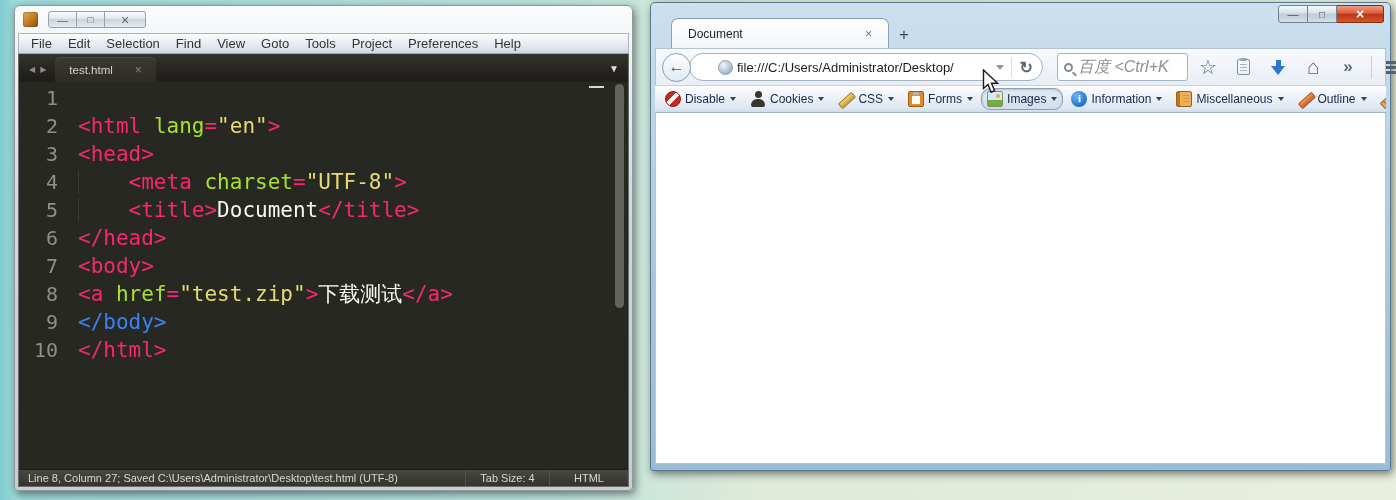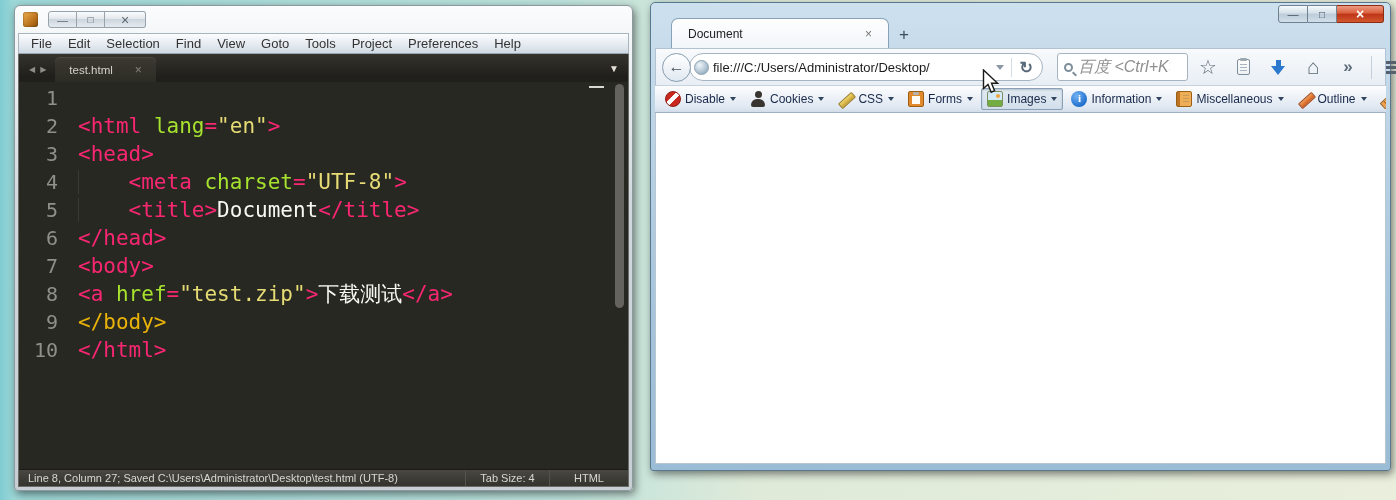--- a/index.html
+++ b/index.html
@@ -90,21 +90,21 @@
   .br-winbtns .wbtn.close { width:47px; color:#fff; font-weight:bold;
     background:linear-gradient(#eb9a82,#da5f3c 45%,#bd3417 50%,#d2572d); border-color:#8e2a12; }
   .br-navbar { height:38px; flex:0 0 38px; background:linear-gradient(#f8fafc,#e8eef5);
     border:1px solid #b2c2d0; border-bottom:1px solid #c6d2dc;
     display:flex; align-items:center; padding:0 6px; gap:5px; }
   .back-button { width:29px; height:29px; border-radius:50%; border:1px solid #879cae; z-index:2;
     background:linear-gradient(#ffffff,#e0e9f1); display:flex; align-items:center; justify-content:center;
     color:#44525e; font-size:16px; font-weight:bold; flex:0 0 auto; }
   .urlbar { display:flex; align-items:center; height:28px; background:#fff;
     border:1px solid #a6b4c2; border-radius:14px; width:354px; margin-left:-7px;
-    padding:0 5px 0 4px; flex:0 0 auto; }
+    padding:0 5px 0 28px; flex:0 0 auto; }
   .globe-icon { width:15px; height:15px; border-radius:50%; flex:0 0 auto;
     background:radial-gradient(circle at 35% 32%,#f0f6fa,#9cb4c6 75%); border:1px solid #8ba0ae; }
   .url-input { border:none; outline:none; background:transparent; flex:1; min-width:0;
     font-family:"Liberation Sans",sans-serif; font-size:13px; color:#1c1c1c; padding:0 4px; }
   .caret-down { width:0; height:0; border-left:4px solid transparent; border-right:4px solid transparent;
     border-top:5px solid #8b98a4; margin:0 3px; }
   .url-sep { width:1px; height:19px; background:#d4dce4; margin:0 4px; }
   .reload-glyph { font-size:16px; color:#57płyn6possible; color:#576878; font-weight:bold; padding:0 4px; }
   .searchbox { display:flex; align-items:center; height:28px; background:#fff;
     border:1px solid #a6b4c2; border-radius:3px; width:131px; margin-left:9px; padding:0 6px; flex:0 0 auto; }
@@ -133,21 +133,21 @@
   .nav-sep { width:1px; height:23px; background:#c6d0da; margin:0 3px; flex:0 0 auto; }
   .hamburger-icon { width:18px; height:13px;
     background:linear-gradient(#55616e 0 3px,transparent 3px 5px,#55616e 5px 8px,transparent 8px 10px,#55616e 10px 13px); }
 
   
   .br-devbar { height:27px; flex:0 0 27px; background:linear-gradient(#fdfdfe,#dee7f1 85%,#d2dde9);
     border-bottom:1px solid #9fb0c0; display:flex; align-items:center; padding:0 3px;
     white-space:nowrap; overflow:hidden; }
   .wd-item { display:flex; align-items:center; gap:4px; padding:2px 5px; margin:0 1px;
     border:1px solid transparent; font-size:12px; color:#18294a; flex:0 0 auto; }
-  .wd-item.pressed { border:1px solid #89a0b6; border-radius:2px;
+  .wd-item.pressed { border:1px solid #89a0b6; border-radius:9px;
     background:linear-gradient(#e2eaf2,#d2dfeb); box-shadow:inset 0 1px 2px rgba(90,110,130,.35); }
   .wd-caret { width:0; height:0; border-left:3.5px solid transparent; border-right:3.5px solid transparent;
     border-top:4px solid #31435e; margin-left:1px; }
   .wd-icon { width:16px; height:16px; display:inline-block; position:relative; flex:0 0 auto; }
   .icon-disable { border-radius:50%; border:1px solid #8e1a12;
     background:linear-gradient(135deg,#c8281e 37%,#fdfdfd 37% 59%,#c8281e 59%); }
   .icon-cookies::before { content:""; position:absolute; top:0; left:5px; width:7px; height:7px;
     border-radius:50%; background:#38342f; }
   .icon-cookies::after { content:""; position:absolute; bottom:0; left:1px; width:14px; height:8px;
     border-radius:6px 6px 2px 2px; background:#38342f; }
@@ -216,21 +216,21 @@
       <div class="st-editor" id="st-editor" style="background: rgb(39, 40, 34);">
         <div id="st-code">
             <div class="code-line"><span class="ln" style="color: rgb(143, 144, 138);">1</span></div>
             <div class="code-line"><span class="ln" style="color: rgb(143, 144, 138);">2</span><span><span class="tok" style="color: rgb(249, 38, 114);">&lt;html</span><span class="tok" style="color: rgb(248, 248, 242);"> </span><span class="tok" style="color: rgb(166, 226, 46);">lang</span><span class="tok" style="color: rgb(249, 38, 114);">=</span><span class="tok" style="color: rgb(230, 219, 116);">"en"</span><span class="tok" style="color: rgb(249, 38, 114);">&gt;</span></span></div>
             <div class="code-line"><span class="ln" style="color: rgb(143, 144, 138);">3</span><span><span class="tok" style="color: rgb(249, 38, 114);">&lt;head&gt;</span></span></div>
             <div class="code-line"><span class="ln" style="color: rgb(143, 144, 138);">4</span><span><span class="tok tok-ws" style="color: rgb(248, 248, 242);">    </span><span class="tok" style="color: rgb(249, 38, 114);">&lt;meta</span><span class="tok" style="color: rgb(248, 248, 242);"> </span><span class="tok" style="color: rgb(166, 226, 46);">charset</span><span class="tok" style="color: rgb(249, 38, 114);">=</span><span class="tok" style="color: rgb(230, 219, 116);">"UTF-8"</span><span class="tok" style="color: rgb(249, 38, 114);">&gt;</span></span></div>
             <div class="code-line"><span class="ln" style="color: rgb(143, 144, 138);">5</span><span><span class="tok tok-ws" style="color: rgb(248, 248, 242);">    </span><span class="tok" style="color: rgb(249, 38, 114);">&lt;title&gt;</span><span class="tok" style="color: rgb(248, 248, 242);">Document</span><span class="tok" style="color: rgb(249, 38, 114);">&lt;/title&gt;</span></span></div>
             <div class="code-line"><span class="ln" style="color: rgb(143, 144, 138);">6</span><span><span class="tok" style="color: rgb(249, 38, 114);">&lt;/head&gt;</span></span></div>
             <div class="code-line"><span class="ln" style="color: rgb(143, 144, 138);">7</span><span><span class="tok" style="color: rgb(249, 38, 114);">&lt;body&gt;</span></span></div>
             <div class="code-line"><span class="ln" style="color: rgb(143, 144, 138);">8</span><span><span class="tok" style="color: rgb(249, 38, 114);">&lt;a</span><span class="tok" style="color: rgb(248, 248, 242);"> </span><span class="tok" style="color: rgb(166, 226, 46);">href</span><span class="tok" style="color: rgb(249, 38, 114);">=</span><span class="tok" style="color: rgb(230, 219, 116);">"test.zip"</span><span class="tok" style="color: rgb(249, 38, 114);">&gt;</span><span class="tok" style="color: rgb(248, 248, 242);">下载测试</span><span class="tok" style="color: rgb(249, 38, 114);">&lt;/a&gt;</span></span></div>
-            <div class="code-line"><span class="ln" style="color: rgb(143, 144, 138);">9</span><span><span class="tok" style="color: #eab308;">&lt;/body&gt;</span></span></div>
+            <div class="code-line"><span class="ln" style="color: rgb(143, 144, 138);">9</span><span><span class="tok" style="color: #3b82f6;">&lt;/body&gt;</span></span></div>
             <div class="code-line"><span class="ln" style="color: rgb(143, 144, 138);">10</span><span><span class="tok" style="color: rgb(249, 38, 114);">&lt;/html&gt;</span></span></div>
           </div>
         <div class="st-minimap"></div>
         <div class="st-scrollbar">
           <div class="st-scroll-thumb"></div>
         </div>
       </div>
       <div class="st-statusbar">
         <span class="st-status-left">Line 8, Column 27; Saved C:\Users\Administrator\Desktop\test.html (UTF-8)</span>
         <span class="st-status-cell st-status-tabsize">Tab Size: 4</span>

